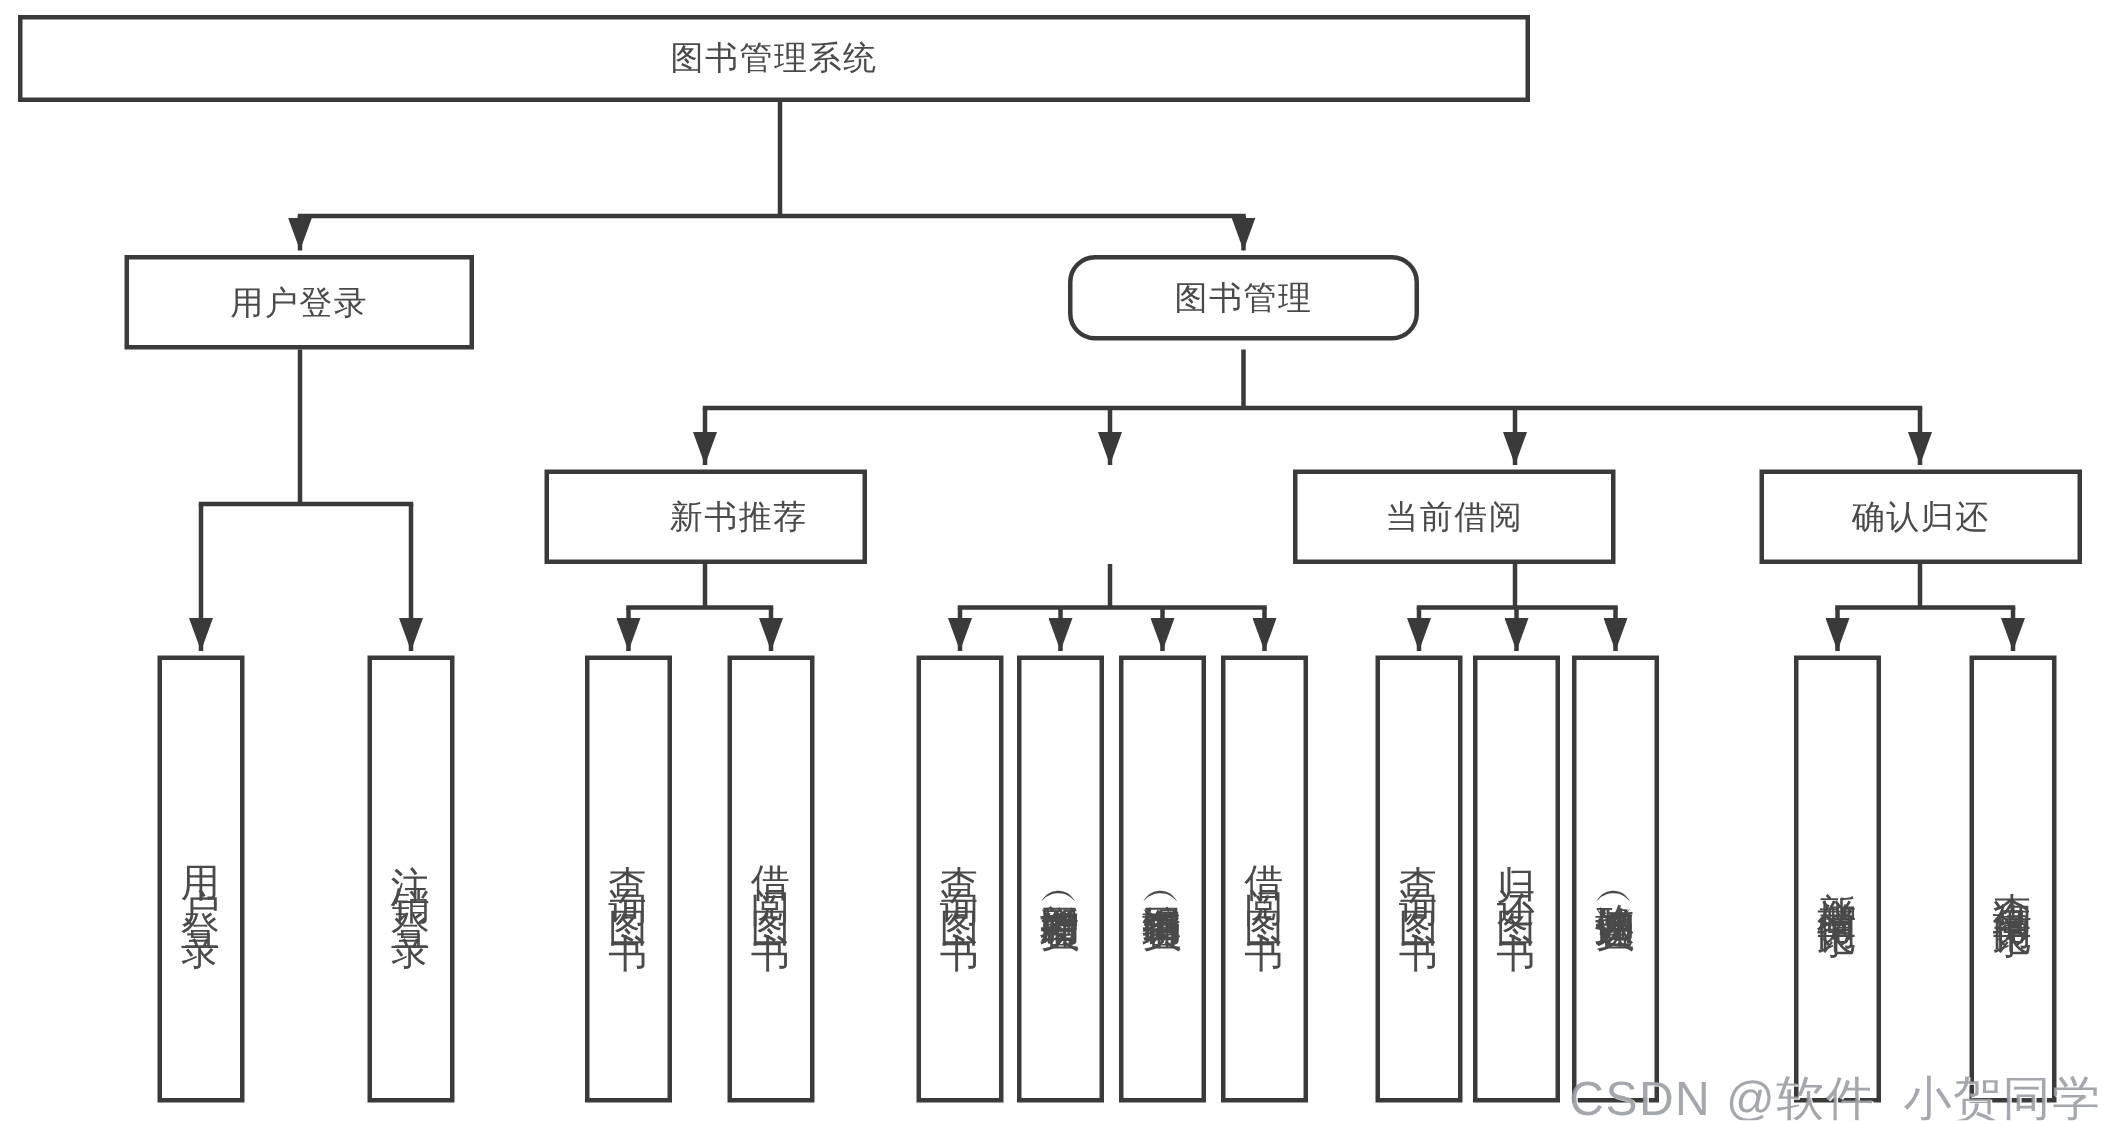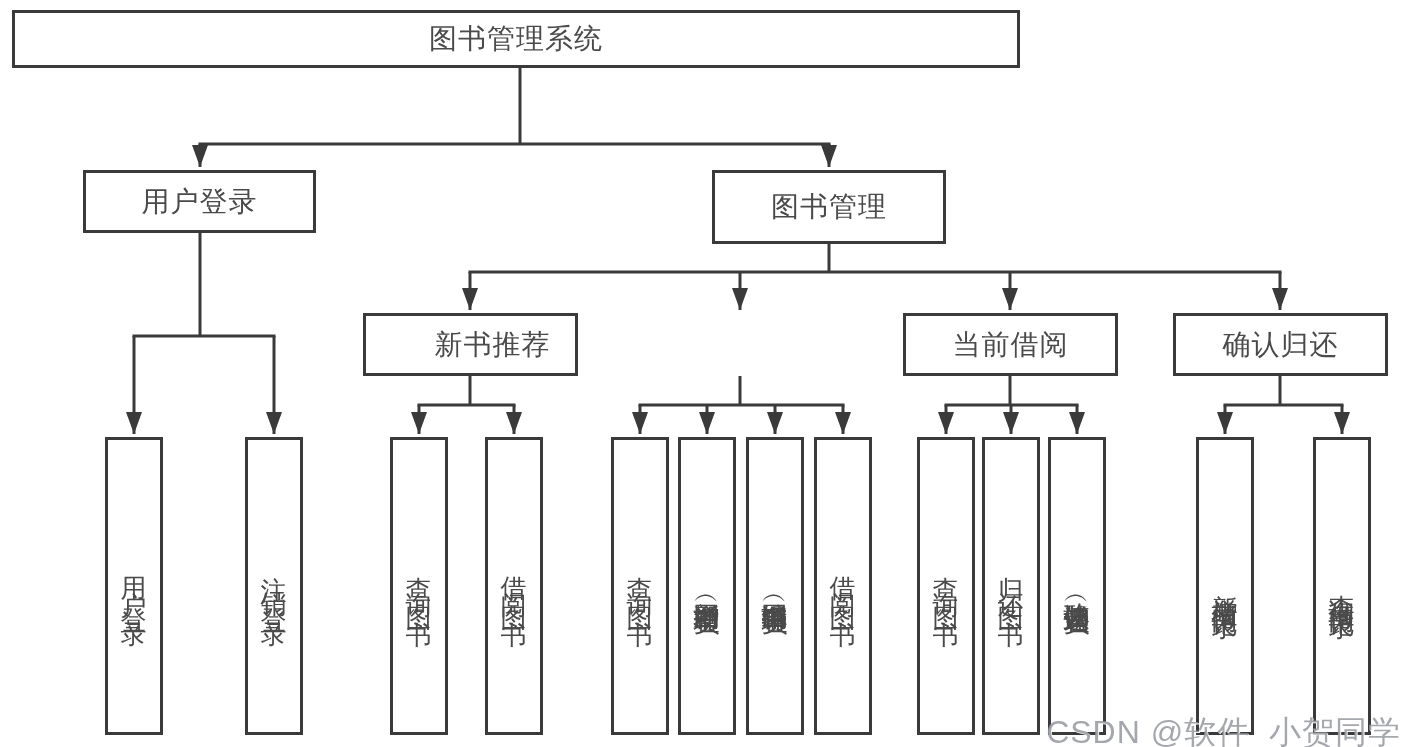--- a/index.html
+++ b/index.html
@@ -21,29 +21,29 @@
     box-sizing: border-box;
     background: #ffffff;
     border: 3px solid #3a3a3a;
     display: flex;
     align-items: center;
     justify-content: center;
     color: #4a4a4a;
     z-index: 2;
   }
   .hbox span {
-    font-size: 28px;
+    font-size: 22px;
     letter-spacing: 1px;
     white-space: nowrap;
   }
   .root { left: 12px; top: 10px; width: 1008px; height: 58px; }
   .l2a  { left: 83px;  top: 170px; width: 233px; height: 63px; }
-  .l2b  { left: 712px; top: 170px; width: 234px; height: 74px; }
+  .l2b  { left: 712px; top: 170px; width: 234px; height: 57px; border-radius: 18px; }
   .l3   { top: 313px; width: 215px; height: 63px; }
-  .l3a { left: 363px; padding-left: 44px; } .l3b { left: 633px; } .l3c { left: 903px; } .l3d { left: 1173px; }
+  .l3a { left: 363px; padding-left: 44px; } .l3b { left: 633px; } .l3c { left: 862px; } .l3d { left: 1173px; }
   .leaf { top: 437px; width: 58px; height: 298px; }
   .leaf span {
     writing-mode: vertical-rl;
     text-orientation: mixed;
     font-size: 26px;
     line-height: 1;
     color: #4a4a4a;
   }
   .leaf.short span  { letter-spacing: 15px; }
   .leaf.medium span { letter-spacing: 4px; }

